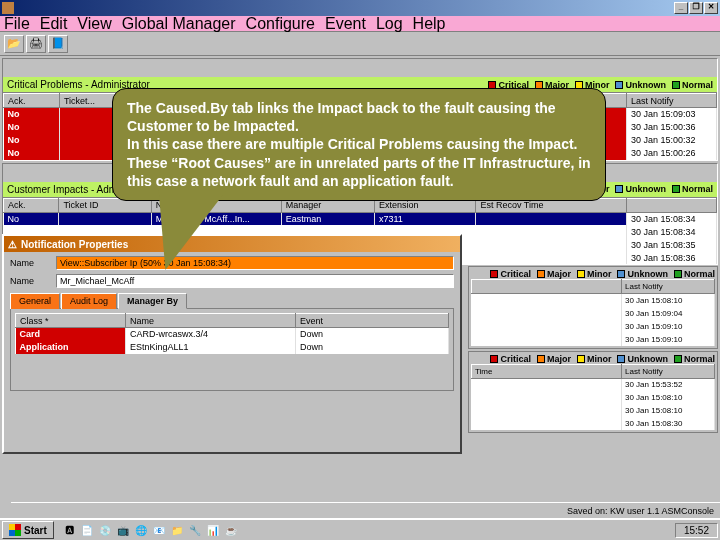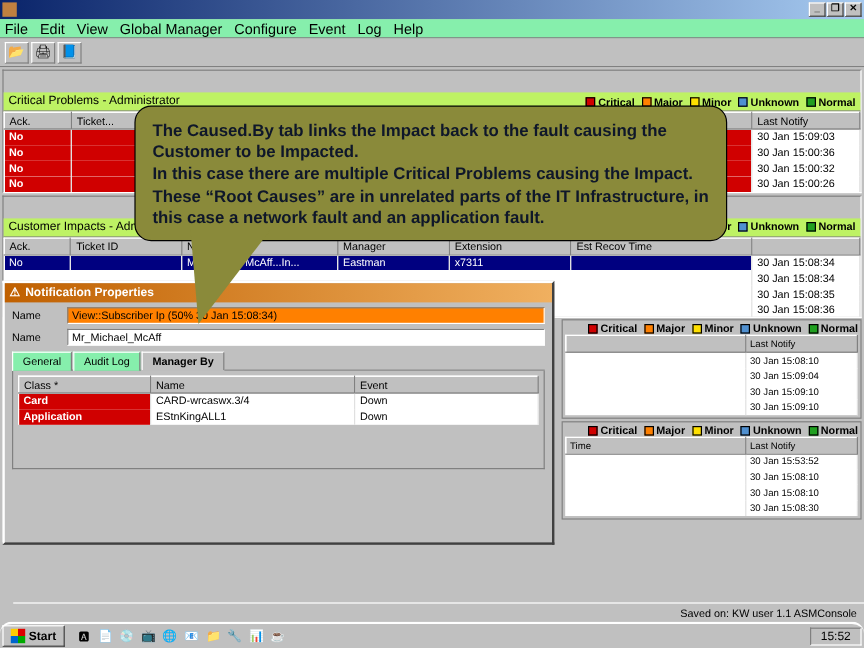--- a/index.html
+++ b/index.html
@@ -27,25 +27,25 @@
     background: #c0c0c0;
     border: 1px solid #fff;
     border-right-color:#404040; border-bottom-color:#404040;
     margin-left: 1px;
     font-size: 8px; line-height: 8px; text-align: center;
     color:#000;
   }
   
   .menubar {
     height: 16px;
-    background:#86efac;
+    background:#f9a8d4;
     display: flex; align-items: center;
     padding: 0 4px;
     border-bottom: 1px solid #808080;
-    font-size: 12px;
+    font-size: 16px;
   }
   .menubar span { margin-right: 10px; }
   
   .toolbar {
     height: 24px;
     background:#c0c0c0;
     display:flex; align-items:center;
     padding: 2px 4px;
     border-bottom: 1px solid #808080;
     gap: 2px;
@@ -126,21 +126,21 @@
     flex:1; background:#fff; border:1px solid #808080;
     border-right-color:#fff; border-bottom-color:#fff;
     padding:1px 3px; font-size:9px; height:14px;
   }
   .tabs { display:flex; border-bottom:1px solid #808080; margin-top:4px; }
   .tab {
     padding:2px 8px; font-size:9px;
     border:1px solid #fff;
     border-right-color:#808080;
     border-bottom:none;
-    background:#86efac;
+    background:#f97316;
     margin-right:1px;
     position:relative; top:1px;
   }
   .tab.active { background:#c0c0c0; border-bottom:1px solid #c0c0c0; font-weight:bold; }
   .tabbody {
     border:1px solid #808080; border-top:none;
     padding:4px; height:82px; background:#c0c0c0;
   }
   .dlg-btns { display:flex; justify-content:center; gap:8px; margin-top:6px;}
   .btn {
@@ -148,21 +148,21 @@
     background:#c0c0c0;
     border:1px solid #fff;
     border-right-color:#404040; border-bottom-color:#404040;
   }
   
   .callout {
     position:absolute;
     top: 32px; left: 112px;
     width: 494px;
     background:#8a8a3a;
-    color:#0f172a;
+    color:#ffffff;
     border:1px solid #000;
     border-radius:14px;
     padding:10px 14px;
     font-family: Arial, sans-serif;
     font-size:14px;
     font-weight:bold;
     line-height:1.3;
     z-index:20;
   }
   .callout::after {
@@ -202,21 +202,20 @@
   }
   
   .taskbar {
     position:absolute; bottom:0; left:0; right:0;
     height:22px;
     background:#c0c0c0;
     border-top:2px solid #fff;
     display:flex; align-items:center;
     padding:0 2px;
     gap:2px;
-    border-radius:10px;
   }
   .start-btn {
     height:18px; padding:0 6px;
     border:1px solid #fff;
     border-right-color:#404040;border-bottom-color:#404040;
     display:flex;align-items:center;gap:3px;
     font-weight:bold; font-size:10px;
   }
   .start-btn .flag { width:12px;height:12px;
     background: conic-gradient(#d00 0 25%, #0a0 25% 50%, #06c 50% 75%, #fc0 75% 100%);

